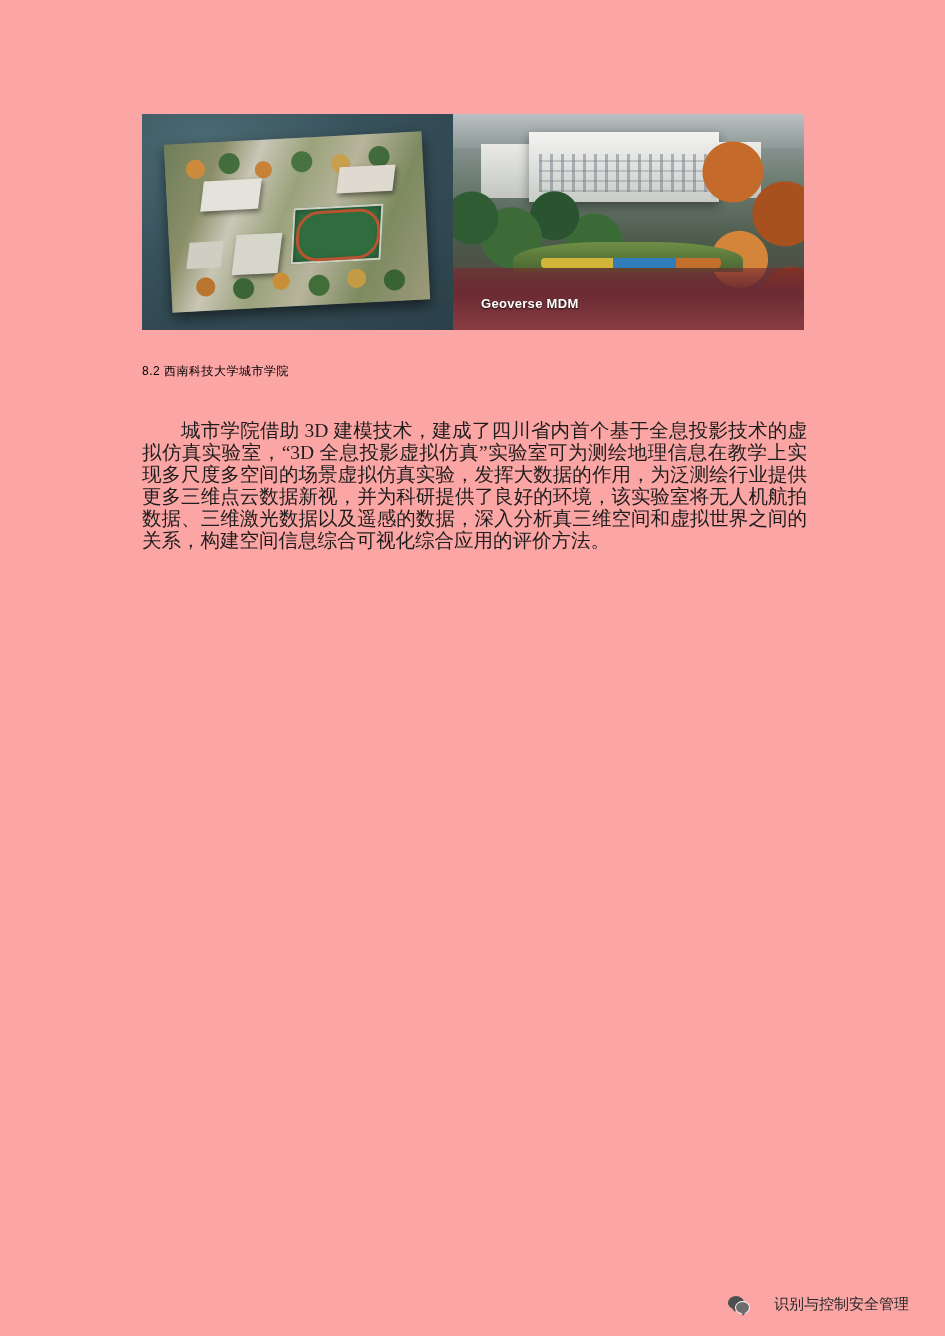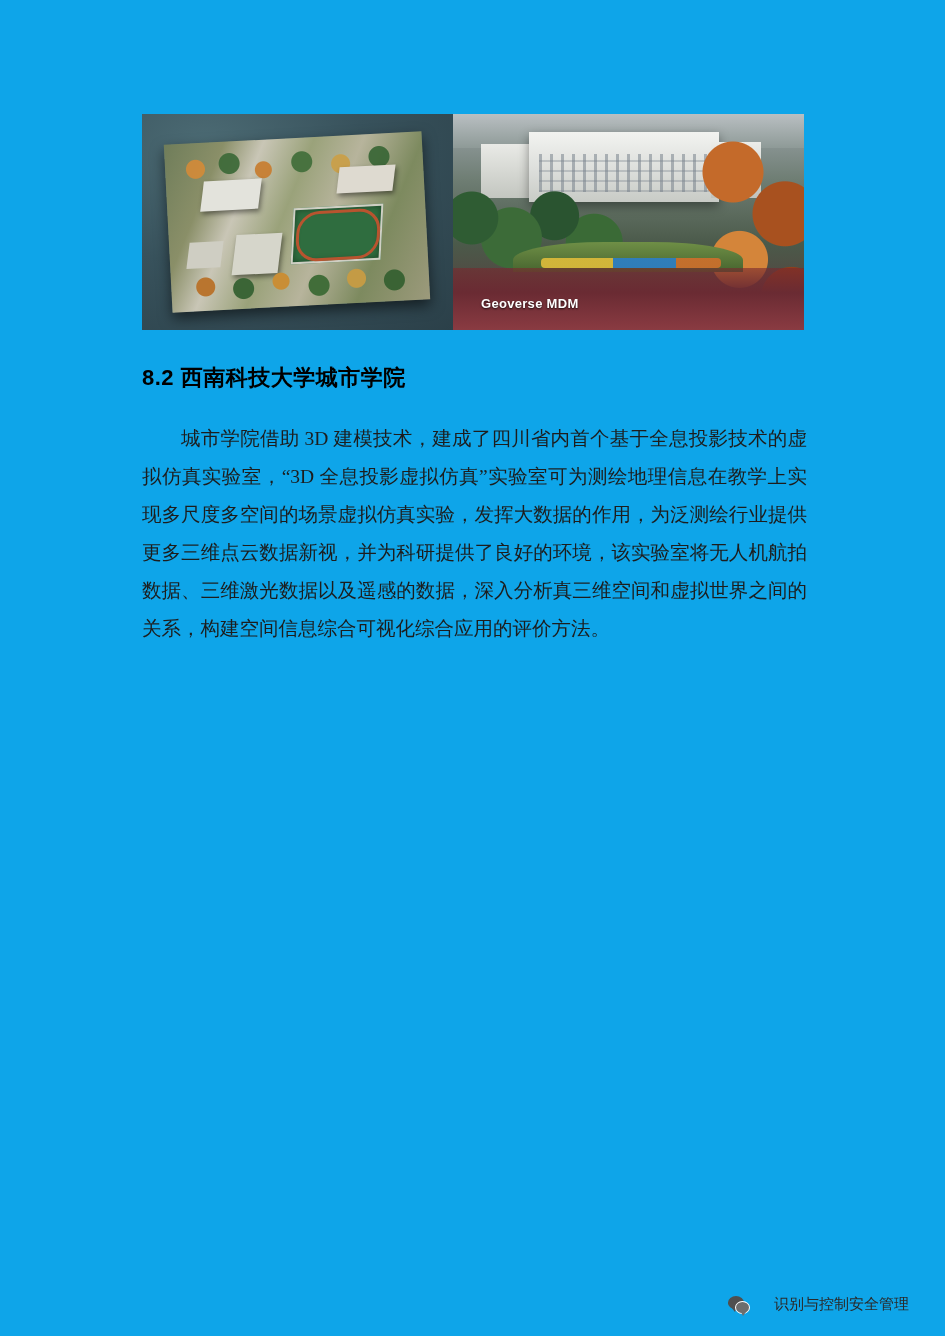--- a/index.html
+++ b/index.html
@@ -13,21 +13,21 @@
     position: relative;
     font-family: "Liberation Serif", serif;
     color: #1a1a1a;
     overflow: hidden;
   }
   .page {
     position: absolute;
     top: 0; left: 0;
     width: 945px;
     height: 1336px;
-    background: #0ea5e9;
+    background: #fca5a5;
   }
   .figure-block {
     position: absolute;
     left: 142px;
     top: 114px;
     width: 662px;
     height: 216px;
     display: flex;
     overflow: hidden;
     background: #0b0b0b;
@@ -199,33 +199,33 @@
     color: #ffffff;
     text-shadow: 0 1px 2px rgba(0,0,0,.8);
     letter-spacing: .3px;
   }
 
   .heading {
     position: absolute;
     left: 142px;
     top: 363px;
     font-family: "Liberation Sans", sans-serif;
-    font-weight: bold;
-    font-size: 22px;
+    font-weight: normal;
+    font-size: 12px;
     color: #000;
     letter-spacing: .5px;
   }
 
   .body-text {
     position: absolute;
     left: 142px;
     top: 420px;
     width: 665px;
     font-size: 19.5px;
-    line-height: 38px;
+    line-height: 22px;
     text-align: justify;
     text-justify: inter-ideograph;
     color: #1d1d1d;
     text-indent: 2em;
   }
 
   .page-number {
     position: absolute;
     left: 0;
     top: 1220px;

